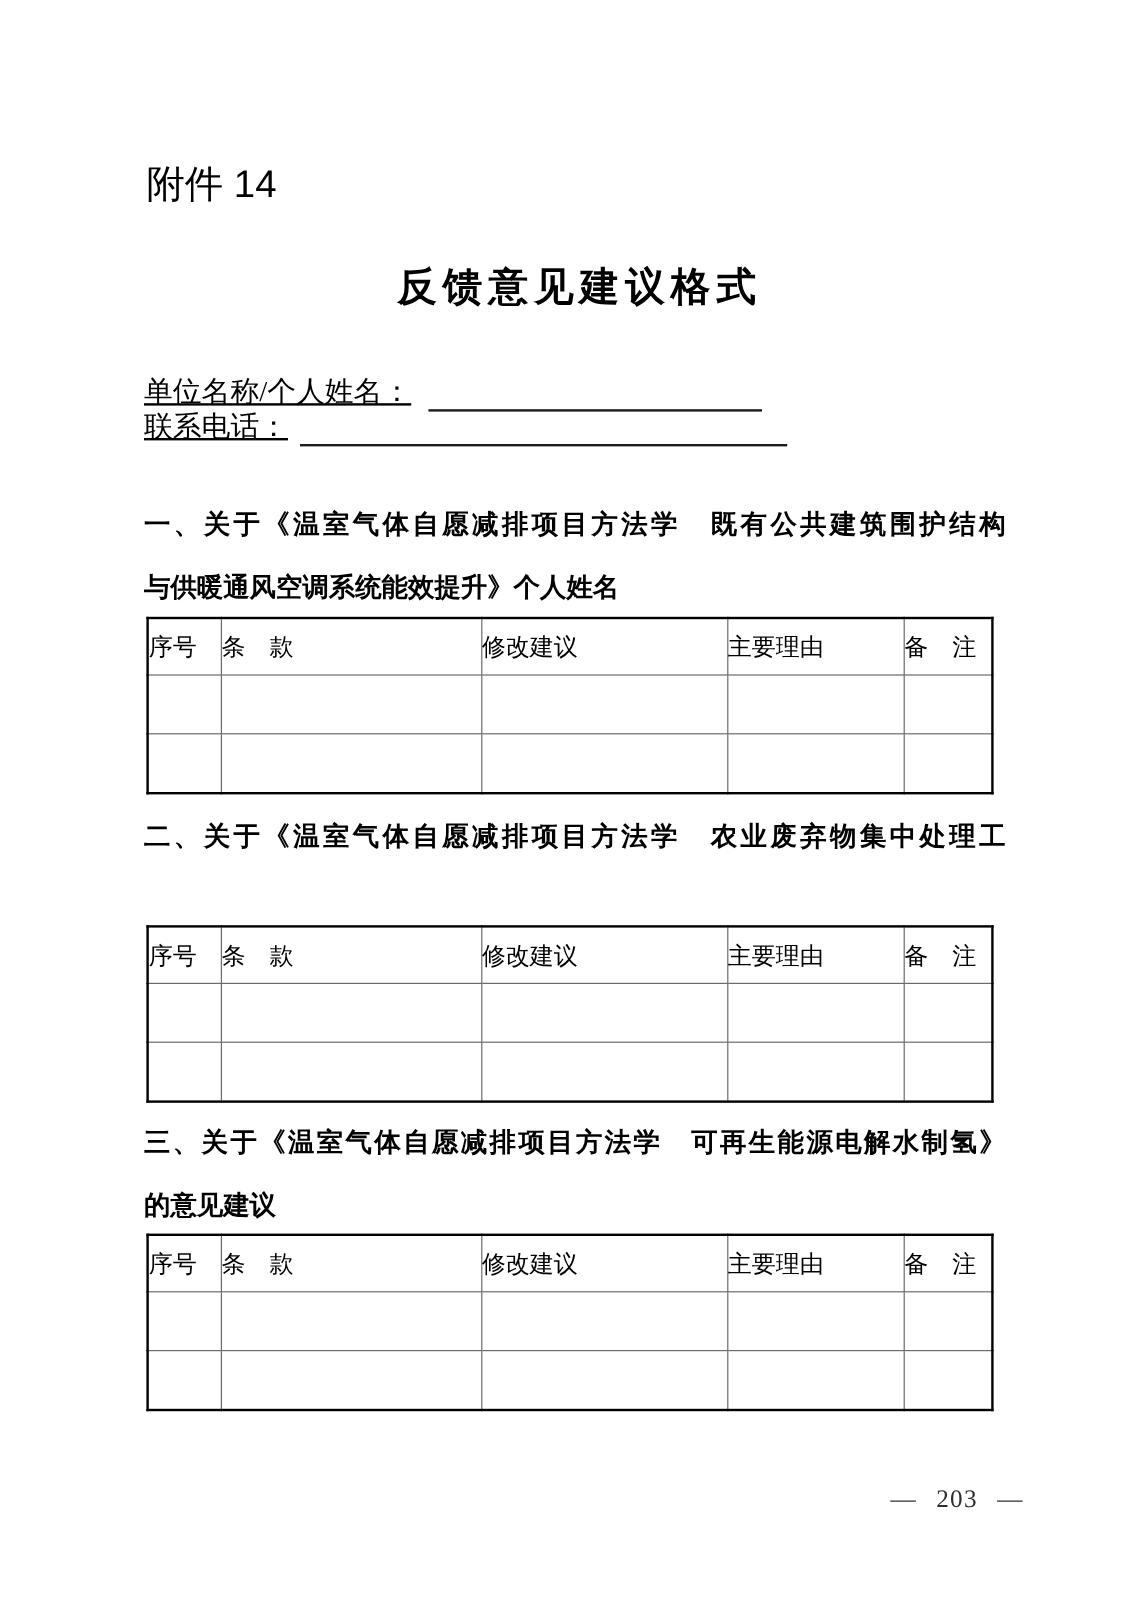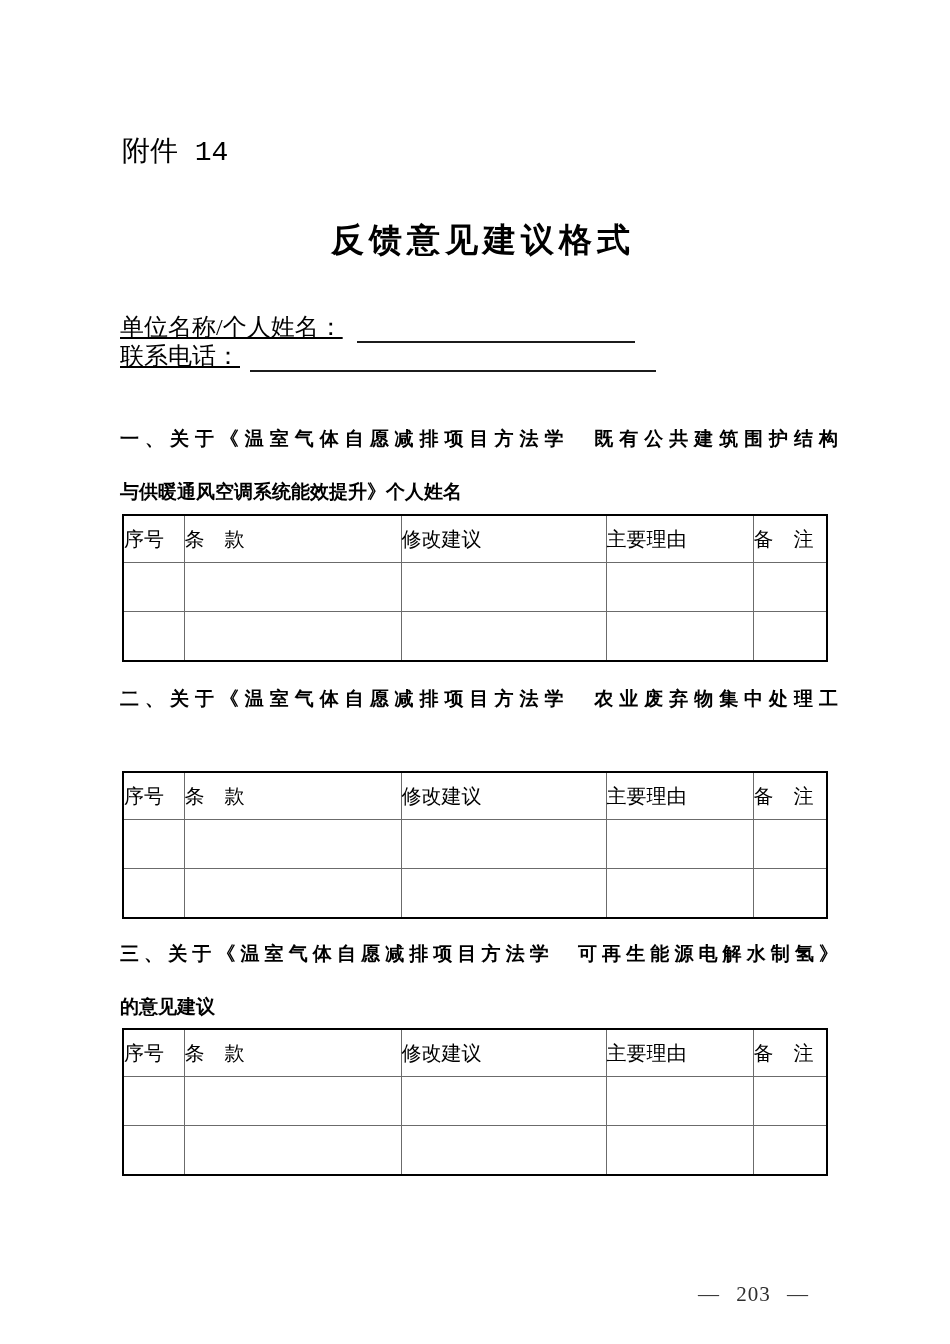--- a/index.html
+++ b/index.html
@@ -15,23 +15,23 @@
     overflow: hidden;
     font-family: "Liberation Sans", "DejaVu Sans", sans-serif;
     color: #000000;
   }
 
   
   .attachment-label {
     position: absolute;
     left: 122px;
     top: 138px;
-    font-size: 28px;
+    font-size: 32px;
     line-height: 30px;
-    font-family: Liberation Mono, monospace;
+    font-family: Liberation Sans, sans-serif;
   }
   .doc-title {
     position: absolute;
     left: 0;
     top: 221px;
     width: 950px;
     text-align: center;
     font-family: "Liberation Serif", "DejaVu Serif", serif;
     font-weight: 700;
     font-size: 33px;
@@ -60,22 +60,22 @@
   }
   .name-line  { width: 278px; margin-left: 14px; }
   .phone-line { width: 406px; margin-left: 10px; }
 
   
   .section-heading {
     position: absolute;
     left: 120px;
     width: 718px;
     font-weight: 700;
-    font-size: 19px;
-    font-family: Liberation Sans, sans-serif;
+    font-size: 22px;
+    font-family: Liberation Mono, monospace;
   }
   .section-heading .hline {
     height: 53px;
     line-height: 53px;
     white-space: normal;
   }
   .section-heading .justify-line {
     text-align: justify;
     text-align-last: justify;
   }
@@ -110,24 +110,24 @@
   .col-sugg   { width: 205px; }
   .col-reason { width: 147px; }
   .col-note   { width: 74px; }
   .t1 { top: 514px; }
   .t2 { top: 771px; }
   .t3 { top: 1028px; }
 
   
   .page-number {
     position: absolute;
-    top: 1282px;
+    top: 1237px;
     left: 698px;
     width: 155px;
-    text-align: left;
+    text-align: right;
     font-family: "Liberation Serif", "DejaVu Serif", serif;
     font-size: 21px;
     color: #2e2e2e;
     letter-spacing: 1px;
     word-spacing: 10px;
   }
 </style>
 </head>
 <body>
 

